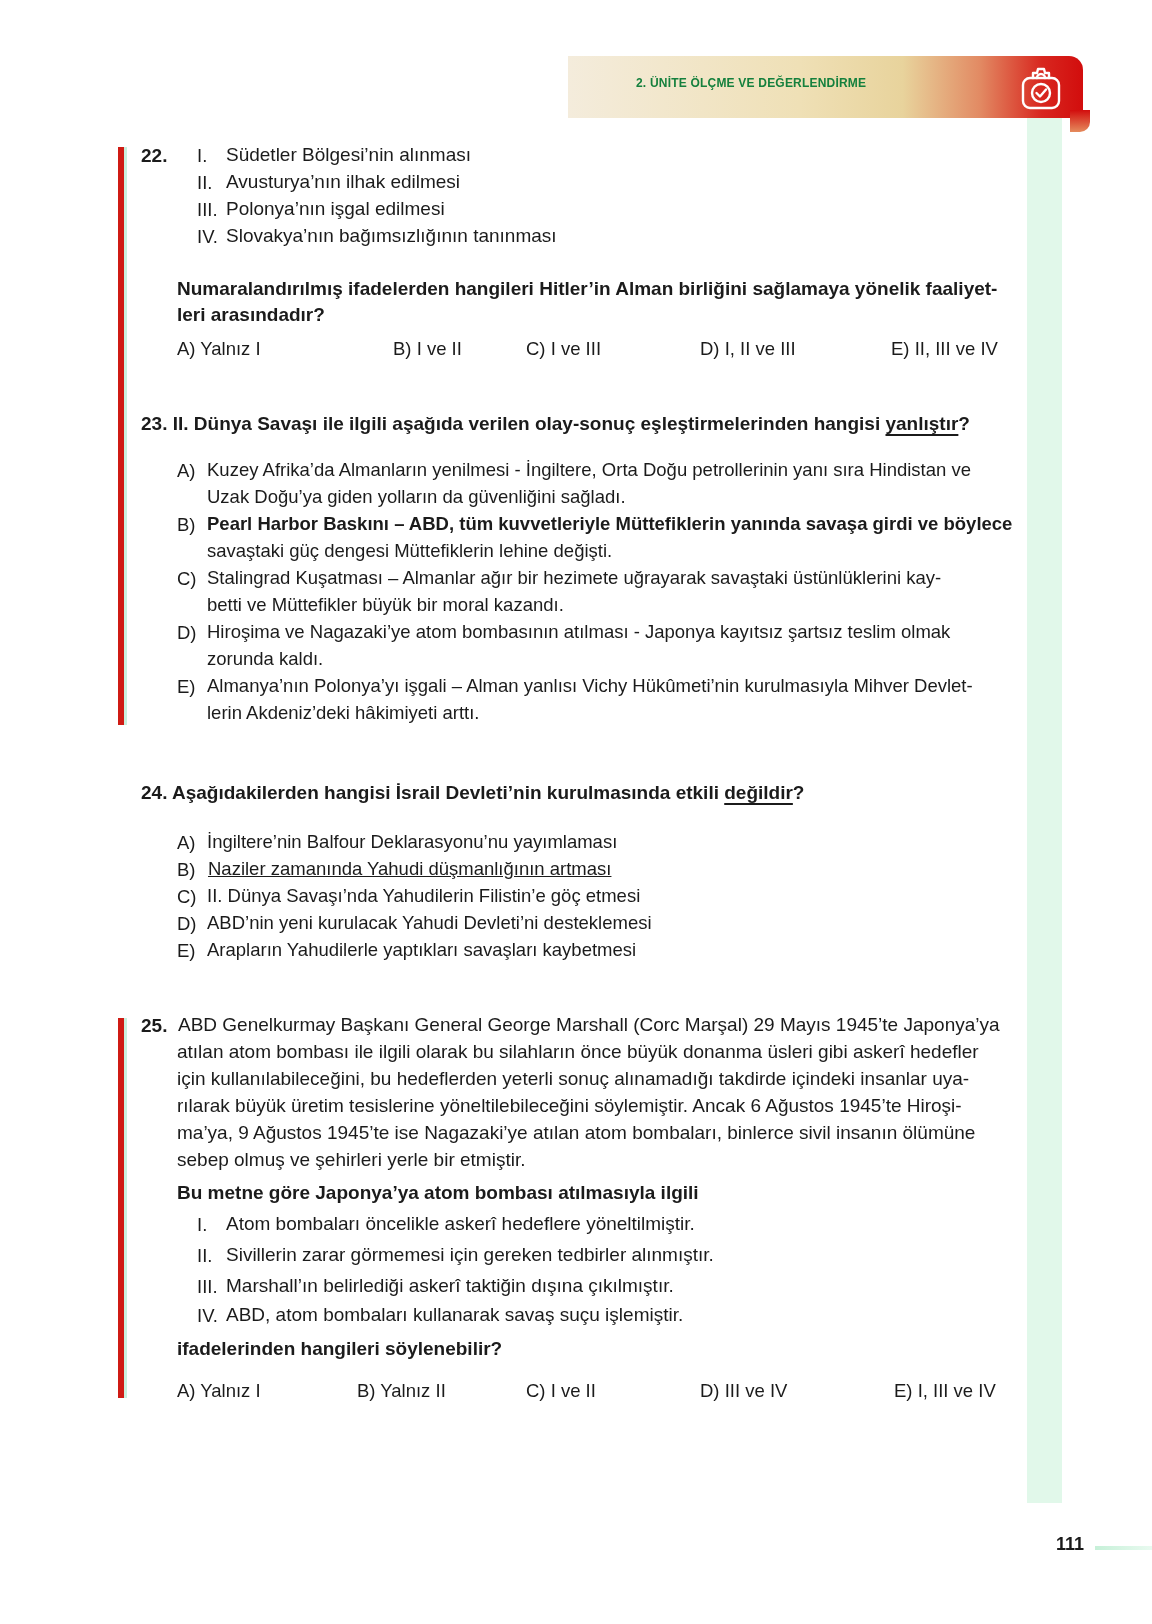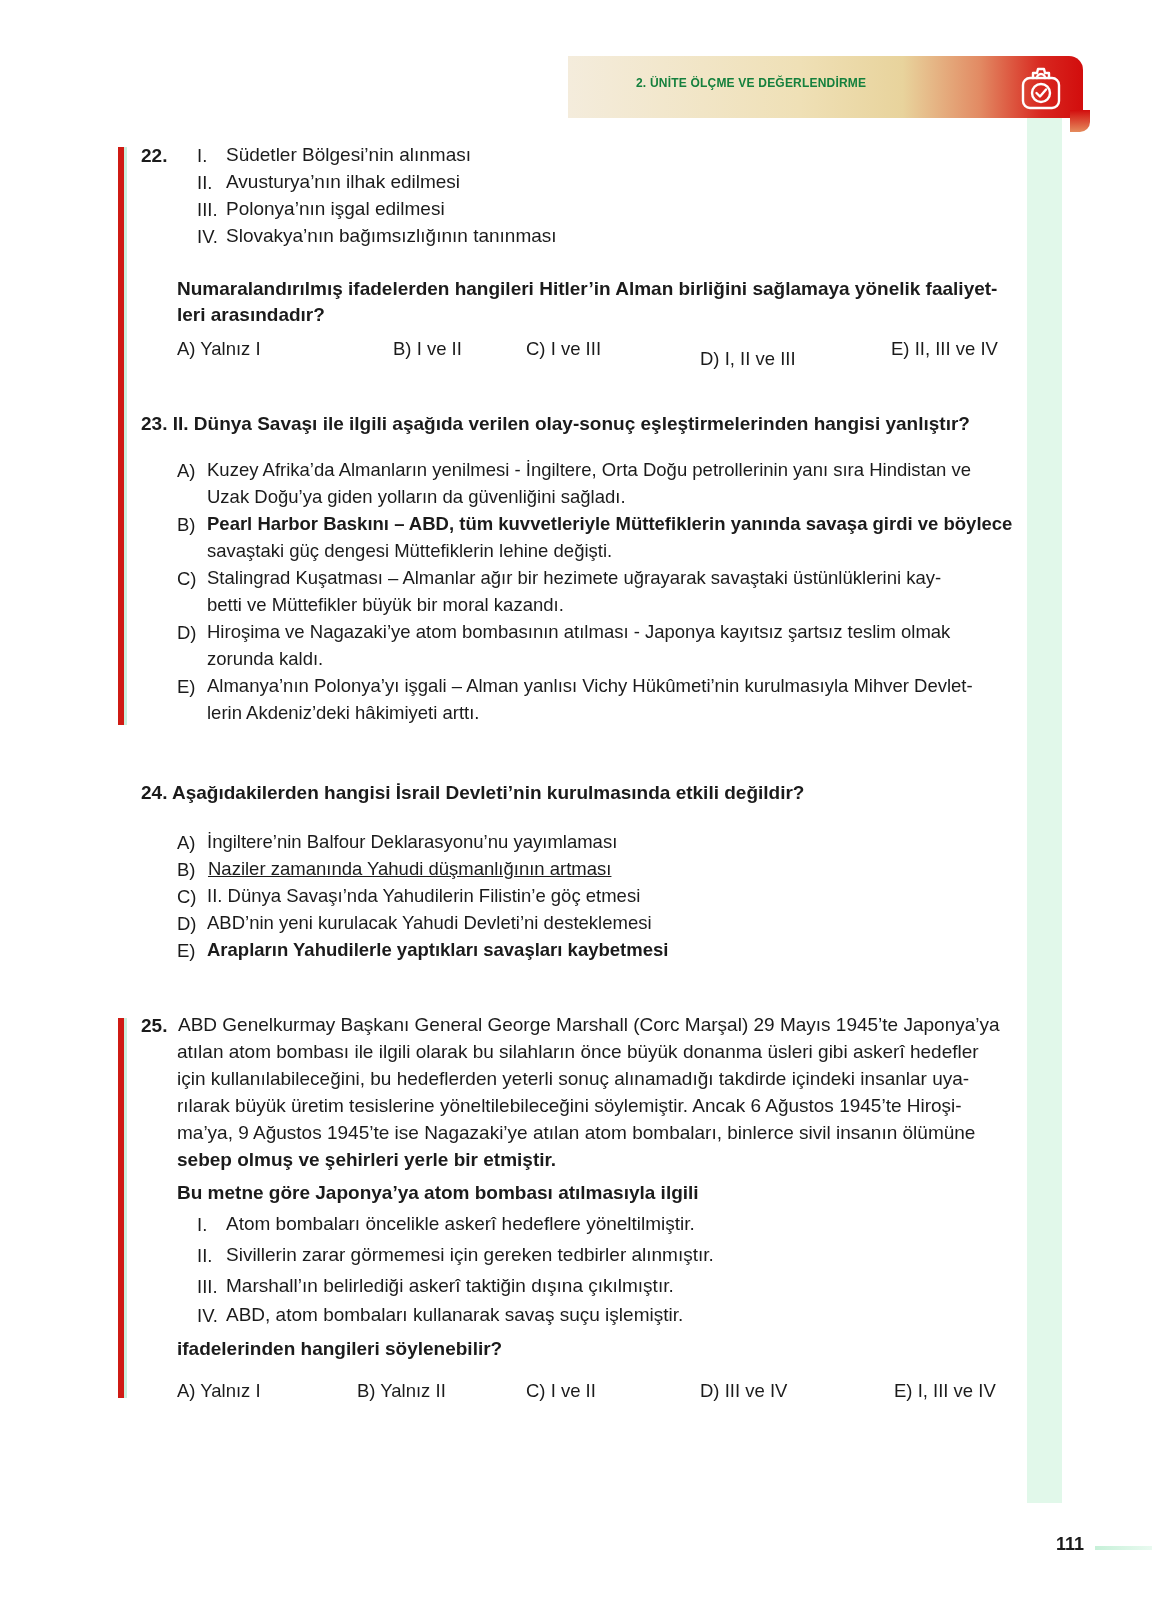--- a/index.html
+++ b/index.html
@@ -27,21 +27,21 @@
   }
   .page-num { position:absolute; left:1056px; top:1534px; font-weight:bold; font-size:18px; color:#1a1a1a; }
   .page-line { position:absolute; left:1095px; top:1546px; width:57px; height:4px;
     background:linear-gradient(90deg,#c6f0d8,#e9faf0); }
   .redbar { position:absolute; left:118px; width:6px; background:#cf1b14; border-right:3px solid #c9f0de; }
   .q-num { position:absolute; font-weight:bold; font-size:19px; }
   .txt { position:absolute; font-size:19px; line-height:27px; white-space:nowrap; }
   .bold { font-weight:bold; }
   .roman { position:absolute; font-size:18.5px; }
   .opt-row { position:absolute; font-size:18.5px; white-space:nowrap; }
-  .ul { text-underline-offset:4px; text-decoration-thickness:2px; }
+  .ul { text-decoration:underline; text-underline-offset:4px; text-decoration-thickness:2px; }
   .opt { position:absolute; font-size:18.5px; white-space:nowrap; }
   .opt .lab { position:absolute; left:0; }
   .opt .body { position:absolute; left:30px; line-height:27px; white-space:nowrap; }
 </style>
 </head>
 <body>
 
 <div class="header-band"></div>
 <div class="header-curl"></div>
 <div class="header-title">2. ÜNİTE ÖLÇME VE DEĞERLENDİRME</div>
@@ -66,21 +66,21 @@
   <div class="roman" style="left:197px;top:199px;">III.</div>
   <div class="txt" style="left:226px;top:195px;">Polonya’nın işgal edilmesi</div>
   <div class="roman" style="left:197px;top:226px;">IV.</div>
   <div class="txt" style="left:226px;top:222px;">Slovakya’nın bağımsızlığının tanınması</div>
 </div>
 <div class="txt bold" style="left:177px;top:275px;">Numaralandırılmış ifadelerden hangileri Hitler’in Alman birliğini sağlamaya yönelik faaliyet-</div>
 <div class="txt bold" style="left:177px;top:301px;">leri arasındadır?</div>
 <div class="opt-row" style="left:177px;top:338px;">A) Yalnız I</div>
 <div class="opt-row" style="left:357px;top:338px;margin-left:36px;">B) I ve II</div>
 <div class="opt-row" style="left:526px;top:338px;">C) I ve III</div>
-<div class="opt-row" style="left:700px;top:338px;margin-top:10px;">D) I, II ve III</div>
+<div class="opt-row" style="left:700px;top:338px;">D) I, II ve III</div>
 <div class="opt-row" style="left:891px;top:338px;">E) II, III ve IV</div>
 
 <div class="txt bold" style="left:141px;top:410px;">
   <span>23.</span>
   <span>II. Dünya Savaşı ile ilgili aşağıda verilen olay-sonuç eşleştirmelerinden hangisi </span><span class="ul">yanlıştır</span><span>?</span>
 </div>
 <div class="opt" style="left:177px;top:460px;">
   <span class="lab">A)</span>
   <span class="body" style="top:-4px;">Kuzey Afrika’da Almanların yenilmesi - İngiltere, Orta Doğu petrollerinin yanı sıra Hindistan ve</span>
   <span class="body" style="top:23px;">Uzak Doğu’ya giden yolların da güvenliğini sağladı.</span>
@@ -121,31 +121,31 @@
 <div class="opt" style="left:177px;top:886px;">
   <span class="lab">C)</span>
   <span class="body" style="top:-4px;">II. Dünya Savaşı’nda Yahudilerin Filistin’e göç etmesi</span>
 </div>
 <div class="opt" style="left:177px;top:913px;">
   <span class="lab">D)</span>
   <span class="body" style="top:-4px;">ABD’nin yeni kurulacak Yahudi Devleti’ni desteklemesi</span>
 </div>
 <div class="opt" style="left:177px;top:940px;">
   <span class="lab">E)</span>
-  <span class="body" style="top:-4px;font-weight:bold;">Arapların Yahudilerle yaptıkları savaşları kaybetmesi</span>
+  <span class="body" style="top:-4px;">Arapların Yahudilerle yaptıkları savaşları kaybetmesi</span>
 </div>
 
 <div class="q-num" style="left:141px;top:1015px;">25.</div>
 <div>
   <div class="txt" style="left:178px;top:1011px;">ABD Genelkurmay Başkanı General George Marshall (Corc Marşal) 29 Mayıs 1945’te Japonya’ya</div>
   <div class="txt" style="left:177px;top:1038px;">atılan atom bombası ile ilgili olarak bu silahların önce büyük donanma üsleri gibi askerî hedefler</div>
   <div class="txt" style="left:177px;top:1065px;">için kullanılabileceğini, bu hedeflerden yeterli sonuç alınamadığı takdirde içindeki insanlar uya-</div>
   <div class="txt" style="left:177px;top:1092px;">rılarak büyük üretim tesislerine yöneltilebileceğini söylemiştir. Ancak 6 Ağustos 1945’te Hiroşi-</div>
   <div class="txt" style="left:177px;top:1119px;">ma’ya, 9 Ağustos 1945’te ise Nagazaki’ye atılan atom bombaları, binlerce sivil insanın ölümüne</div>
-  <div class="txt" style="left:177px;top:1146px;font-weight:bold;">sebep olmuş ve şehirleri yerle bir etmiştir.</div>
+  <div class="txt" style="left:177px;top:1146px;">sebep olmuş ve şehirleri yerle bir etmiştir.</div>
 </div>
 <div class="txt bold" style="left:177px;top:1179px;">Bu metne göre Japonya’ya atom bombası atılmasıyla ilgili</div>
 <div>
   <div class="roman" style="left:197px;top:1214px;">I.</div>
   <div class="txt" style="left:226px;top:1210px;">Atom bombaları öncelikle askerî hedeflere yöneltilmiştir.</div>
   <div class="roman" style="left:197px;top:1245px;">II.</div>
   <div class="txt" style="left:226px;top:1241px;">Sivillerin zarar görmemesi için gereken tedbirler alınmıştır.</div>
   <div class="roman" style="left:197px;top:1276px;">III.</div>
   <div class="txt" style="left:226px;top:1272px;">Marshall’ın belirlediği askerî taktiğin dışına çıkılmıştır.</div>
   <div class="roman" style="left:197px;top:1305px;">IV.</div>

